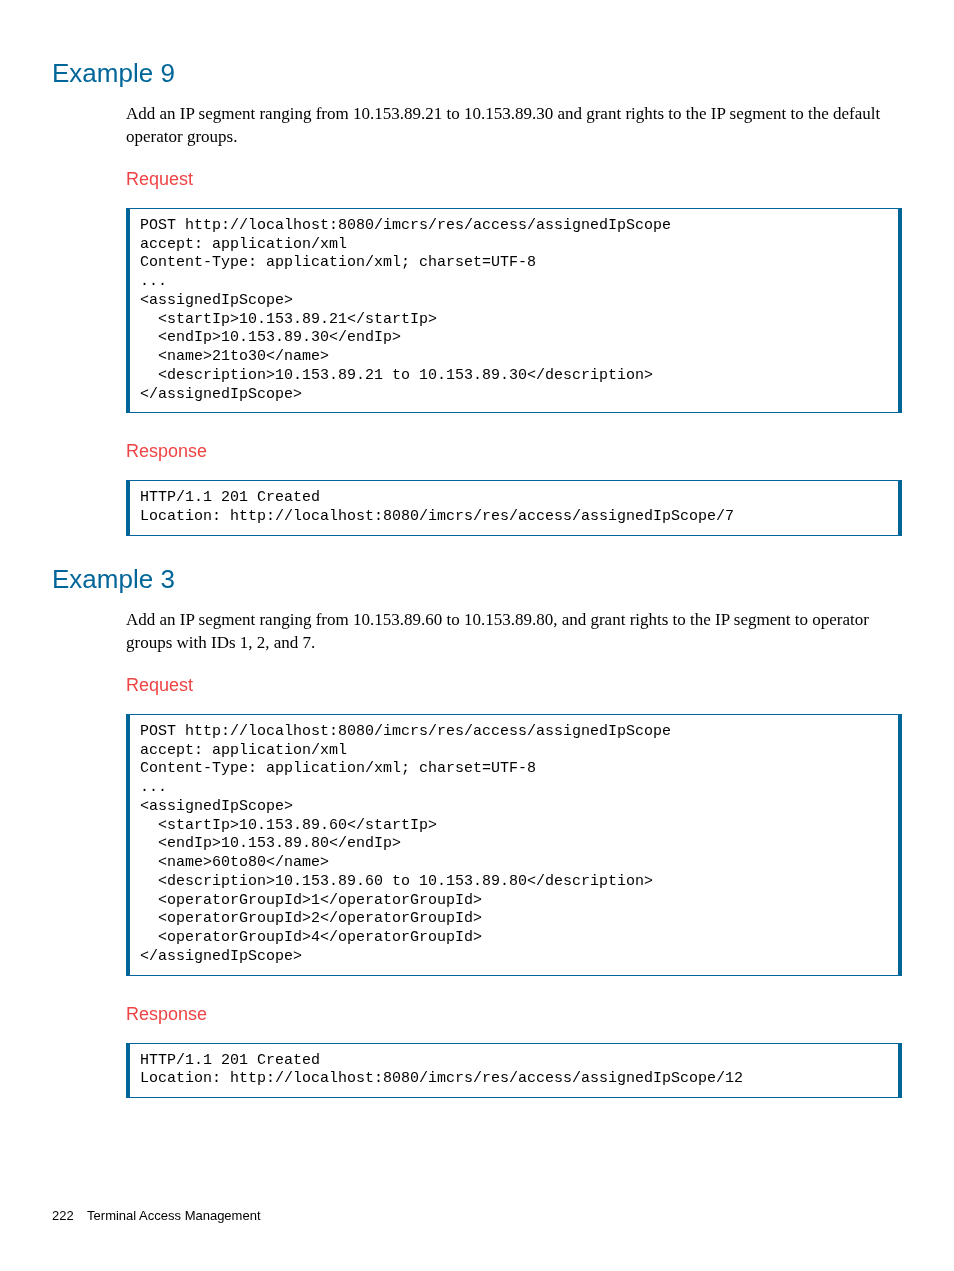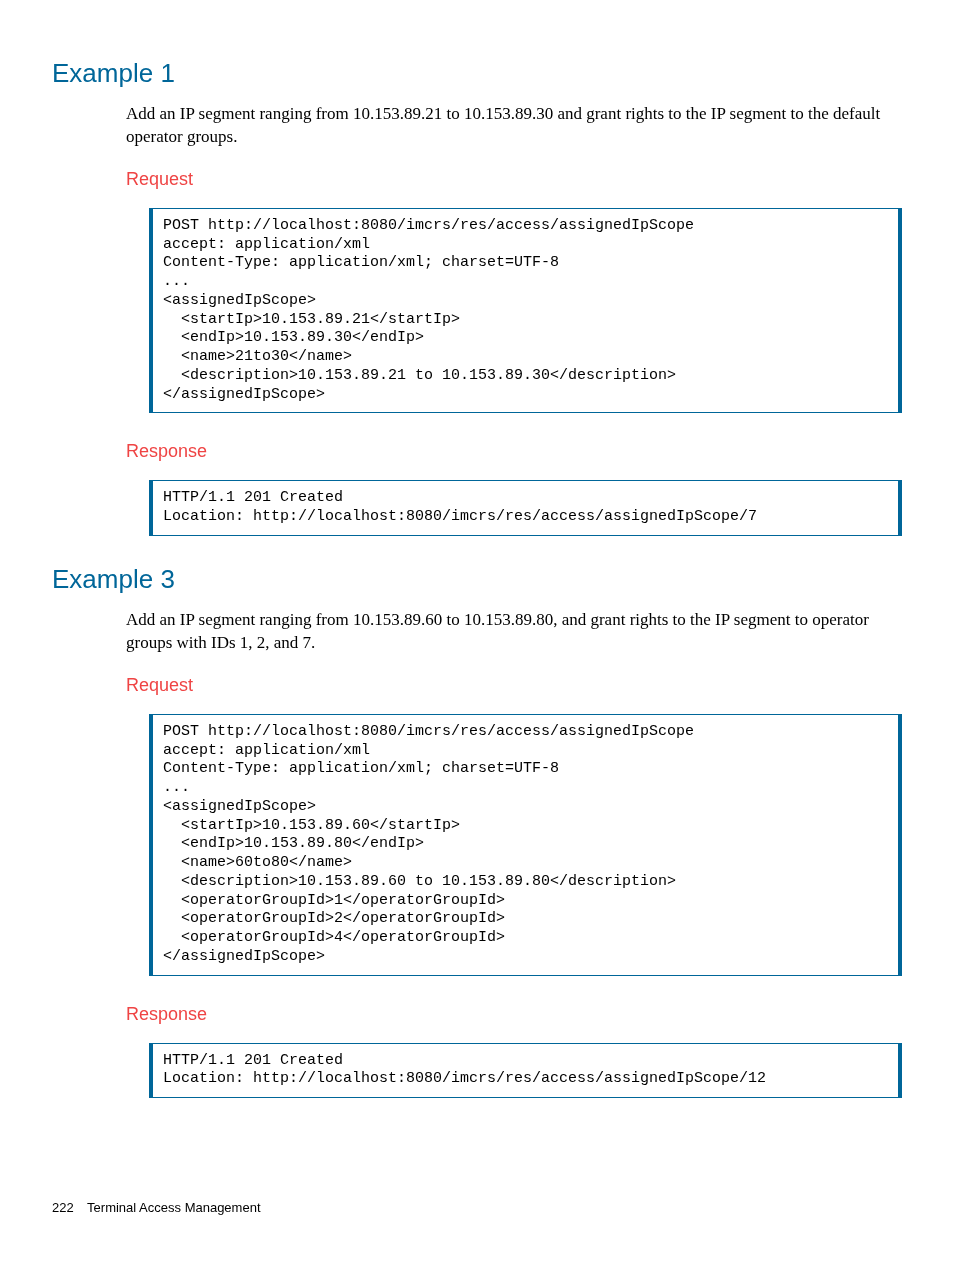--- a/index.html
+++ b/index.html
@@ -28,50 +28,50 @@
       font-family: Liberation Serif, serif;
     }
     .h3 {
       color: #ef4444;
       font-size: 18px;
       font-weight: 400;
       margin-left: 74px;
       margin-bottom: 18px;
     }
     .codeblock {
-      margin-left: 97px;
+      margin-left: 74px;
       margin-right: 0;
       margin-bottom: 28px;
       border: 1px solid #006699;
       border-left: 4px solid #006699;
       border-right: 4px solid #006699;
       background: #ffffff;
       padding: 8px 10px;
       font-family: "Courier New", Courier, monospace;
       font-size: 15px;
       line-height: 1.25;
       white-space: pre;
       color: #000000;
       overflow: hidden;
     }
     .footer {
       position: absolute;
       left: 52px;
-      bottom: 56px;
+      bottom: 48px;
       font-size: 13px;
       color: #000000;
     }
     .footer .pagenum {
       margin-right: 10px;
     }
   </style>
 </head>
 <body>
 
-<h2 class="h2">Example 1</h2>
+<h2 class="h2">Example 9</h2>
 <p class="body-text">Add an IP segment ranging from 10.153.89.21 to 10.153.89.30 and grant rights to the IP segment to the default operator groups.</p>
 
 <h3 class="h3">Request</h3>
 <pre class="codeblock">POST http://localhost:8080/imcrs/res/access/assignedIpScope
 accept: application/xml
 Content-Type: application/xml; charset=UTF-8
 ...
 &lt;assignedIpScope&gt;
   &lt;startIp&gt;10.153.89.21&lt;/startIp&gt;
   &lt;endIp&gt;10.153.89.30&lt;/endIp&gt;

